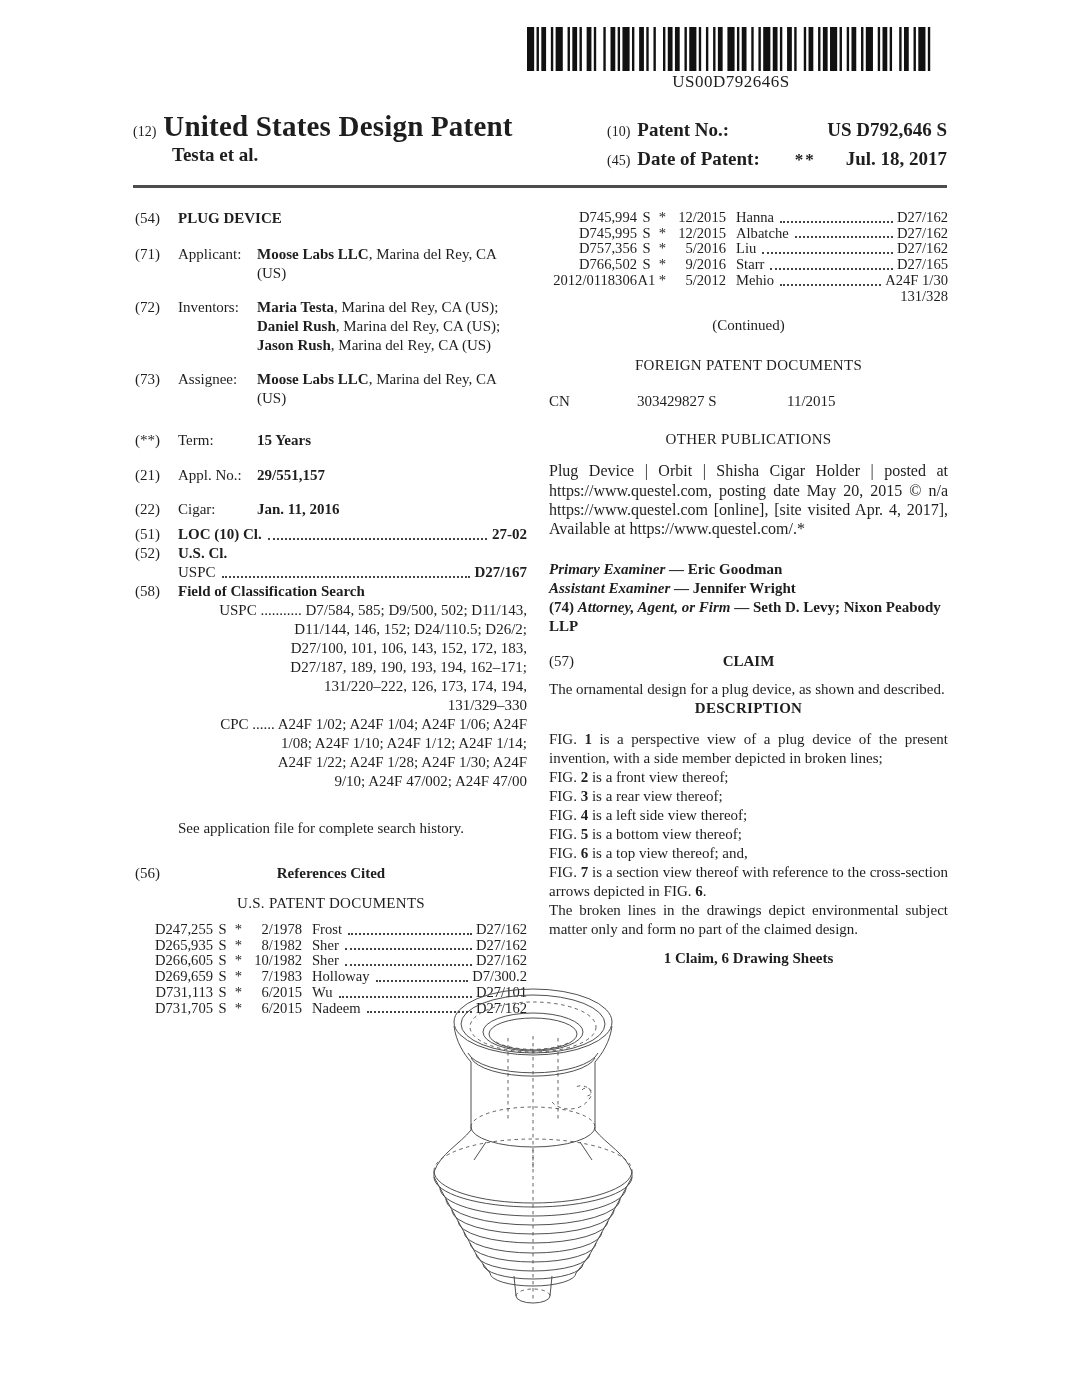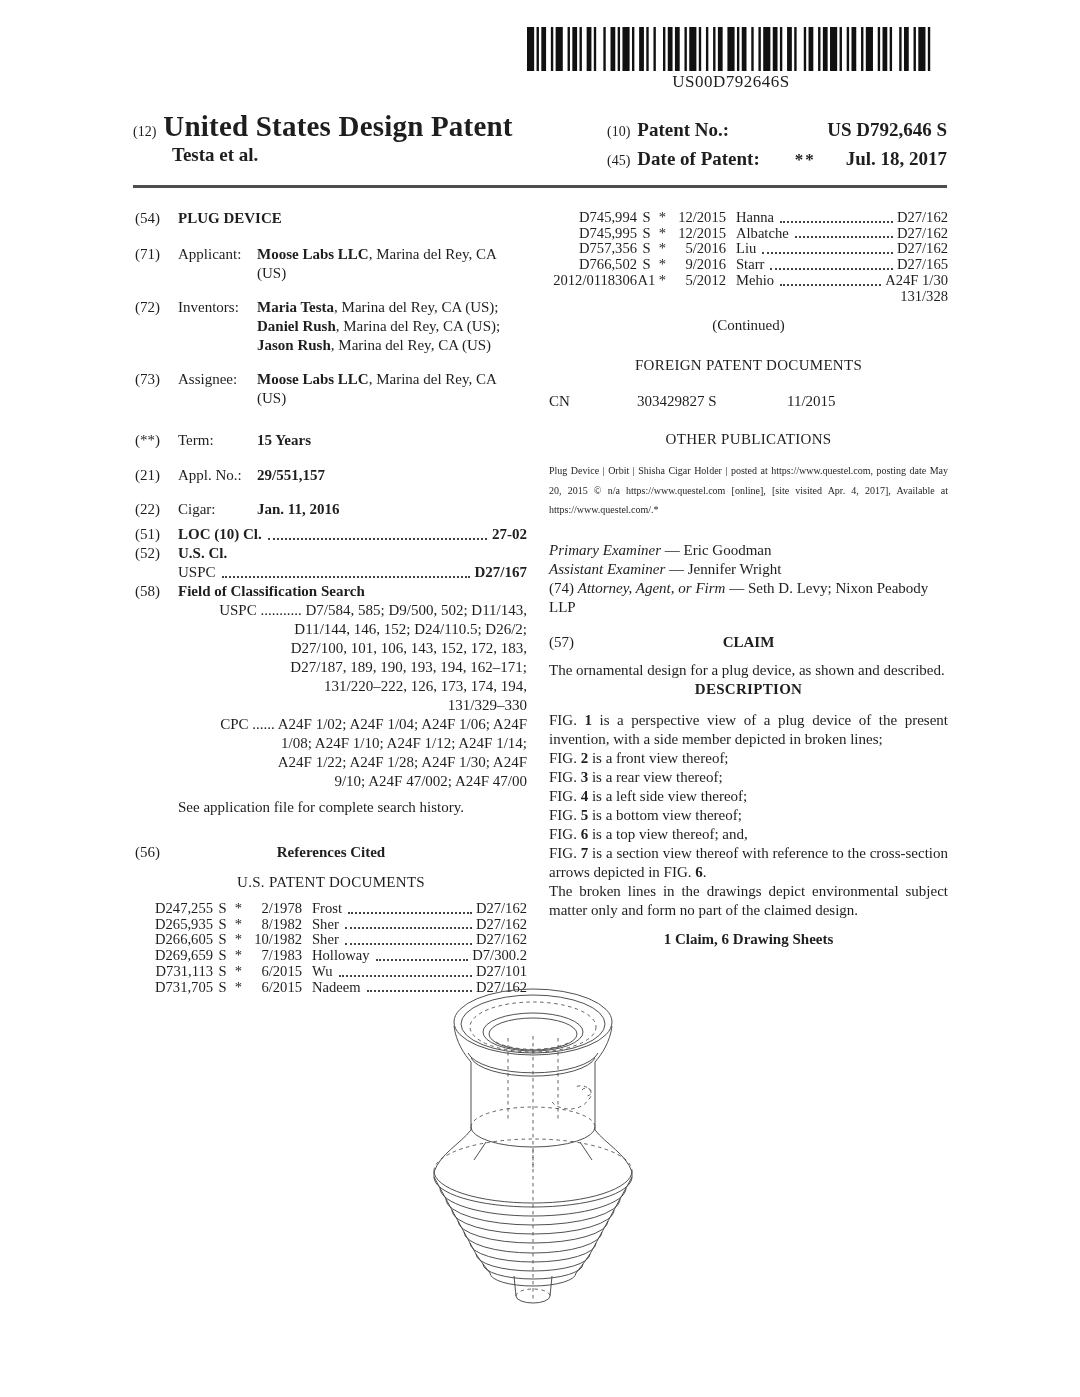--- a/index.html
+++ b/index.html
@@ -35,21 +35,21 @@
   .entry{display:flex;margin-top:15px;}
   .e-code{width:43px;flex:none;}
   .e-label{width:79px;flex:none;}
   .e-val{flex:1;}
   .entry.title-entry{margin-top:7px;}
   .entry.gap-lg{margin-top:23px;}
 
   .leader{flex:1;border-bottom:2px dotted #444;margin:0 5px 4px 6px;}
 
   .cls-line{text-align:right;}
-  .see-note{margin-left:43px;margin-top:7px;}
+  .see-note{margin-left:43px;margin-top:28px;}
 
   .sec-center{position:relative;text-align:center;}
   .sec-center .e-code{position:absolute;left:0;top:0;width:auto;}
   .refs-head{margin-top:26px;font-weight:bold;}
   .usdocs-head{text-align:center;margin-top:11px;letter-spacing:.3px;}
 
   .ref-table{margin-top:9px;line-height:15.7px;font-size:14.6px;}
   .ref-row{display:flex;}
   .c-num{width:78px;text-align:right;flex:none;}
   .col-right .c-num{width:88px;}
@@ -60,24 +60,24 @@
   .c-lead{flex:1;border-bottom:2px dotted #444;margin:0 4px 3px 6px;}
   .c-cls{text-align:right;flex:none;}
   .overflow-cls{text-align:right;line-height:15.7px;font-size:14.6px;}
   .continued{text-align:center;margin-top:12px;}
 
   .foreign-head{text-align:center;margin-top:21px;letter-spacing:.3px;}
   .foreign-row{display:flex;margin-top:17px;}
   .f-country{width:88px;flex:none;}
   .f-number{width:150px;flex:none;}
   .otherpub-head{text-align:center;margin-top:19px;letter-spacing:.3px;}
-  .pub-text{margin-top:12px;text-align:justify;font-size:10px;line-height:19.3px;}
+  .pub-text{margin-top:12px;text-align:justify;font-size:16px;line-height:19.3px;}
 
   .exam-block{margin-top:22px;}
-  .exam-line{line-height:19px;}
+  .exam-line{line-height:19px;font-weight:bold;}
   .claim-head{margin-top:16px;font-weight:bold;}
   .claim-head .e-code{font-weight:normal;}
   .just{text-align:justify;}
   .claim-text{margin-top:9px;}
   .desc-head{text-align:center;font-weight:bold;letter-spacing:.3px;}
   .figs{margin-top:12px;}
   .fig-line{text-align:justify;}
   .sheets{text-align:center;font-weight:bold;margin-top:10px;}
 
   

